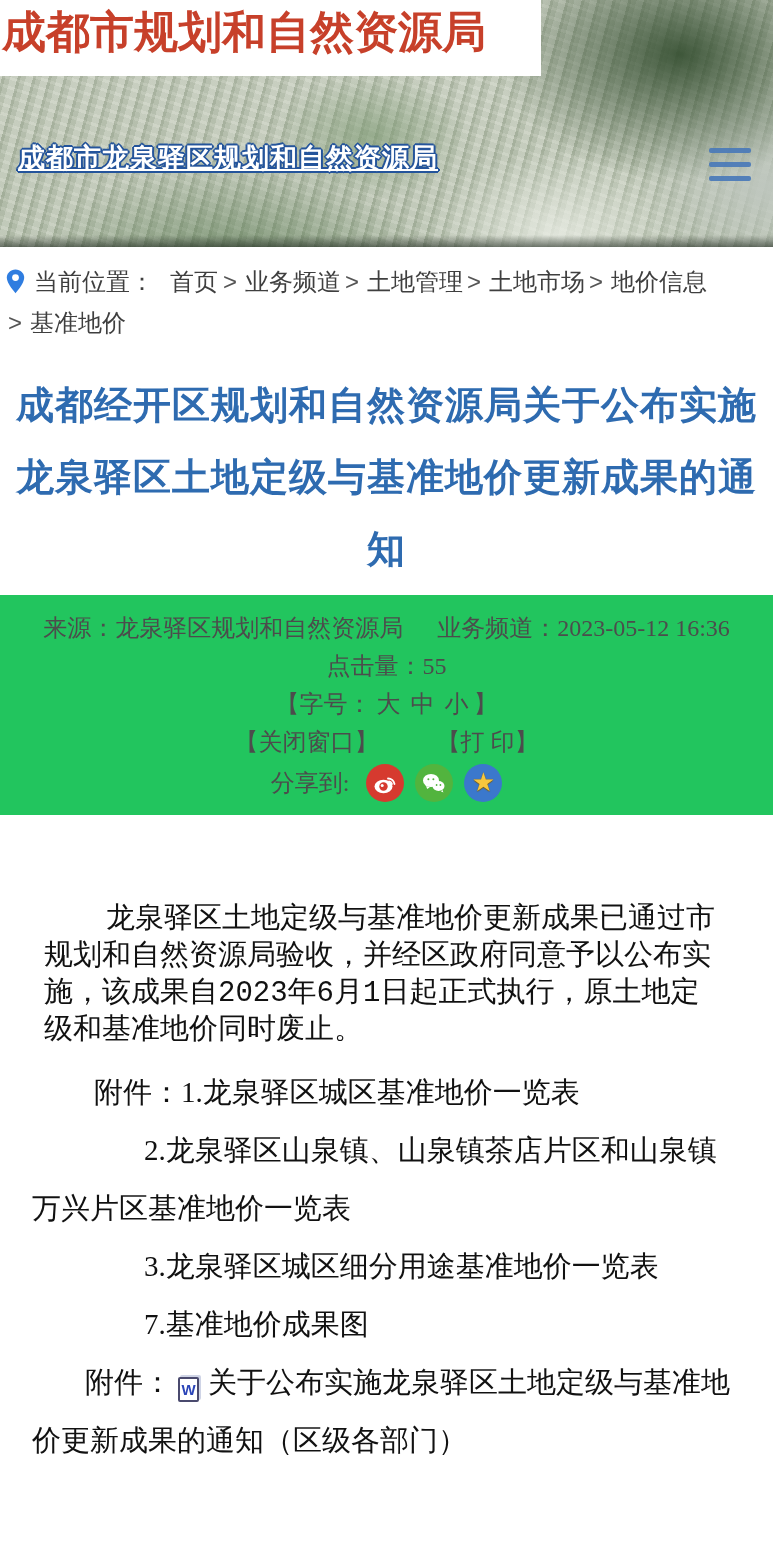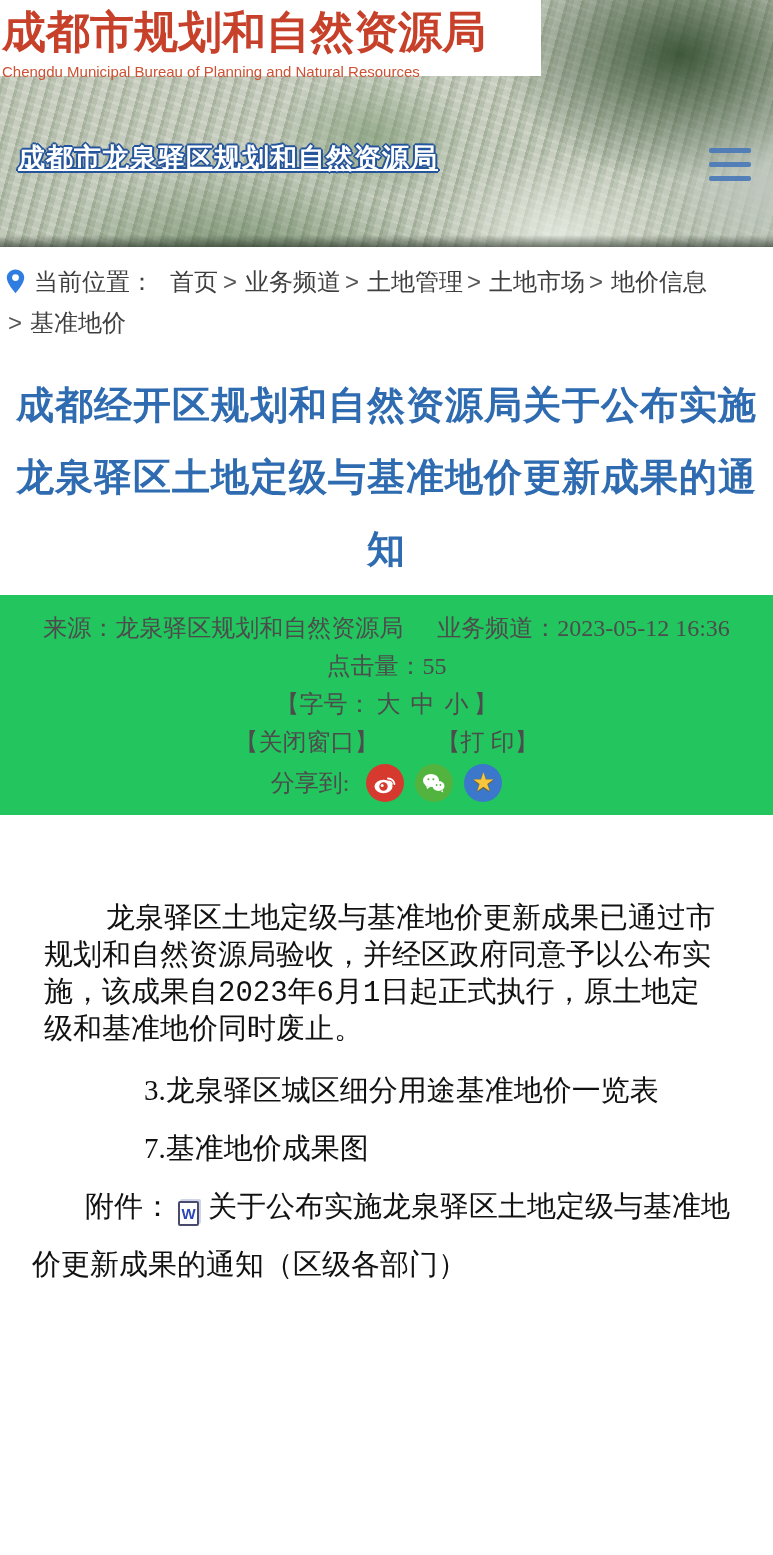--- a/index.html
+++ b/index.html
@@ -83,21 +83,20 @@
     font-family:"Liberation Sans",sans-serif; font-size:15px; font-weight:bold;
     color:#2b45b8; text-align:center; line-height:21px; text-indent:0;
     box-shadow:2px -2px 0 #cfd4e6; }
 </style>
 </head>
 <body>
 
 <div class="banner">
   <div class="logo-box">
     <div class="logo-title">成都市规划和自然资源局</div>
-    <div class="logo-subtitle">Chengdu Municipal Bureau of Planning and Natural Resources</div>
   </div>
   <div class="banner-title">成都市龙泉驿区规划和自然资源局</div>
   <div class="menu-icon">
     <div class="bar"></div>
       <div class="bar"></div>
       <div class="bar"></div>
   </div>
   <div class="banner-shade"></div>
 </div>
 
@@ -148,16 +147,18 @@
         <circle cx="15.6" cy="15" r=".9" fill="#52b43e"></circle>
         <circle cx="19.4" cy="15" r=".9" fill="#52b43e"></circle>
       </svg>
     </span>
     <span class="share-icon share-qzone">★</span>
   </div>
 </div>
 
 <div class="article-body">
   <p class="body-p">龙泉驿区土地定级与基准地价更新成果已通过市规划和自然资源局验收，并经区政府同意予以公布实施，该成果自2023年6月1日起正式执行，原土地定级和基准地价同时废止。</p>
+  <p class="attach-first"><span>附件：</span><span>1.龙泉驿区城区基准地价一览表</span></p>
+  <p class="attach-item">2.龙泉驿区山泉镇、山泉镇茶店片区和山泉镇万兴片区基准地价一览表</p>
   <p class="attach-item">3.龙泉驿区城区细分用途基准地价一览表</p>
   <p class="attach-item">7.基准地价成果图</p>
   <p class="attach-file"><span>附件：</span><span class="doc-icon">W</span><span class="attach-link">关于公布实施龙泉驿区土地定级与基准地价更新成果的通知（区级各部门）</span></p>
 </div>
 
 </body></html>

